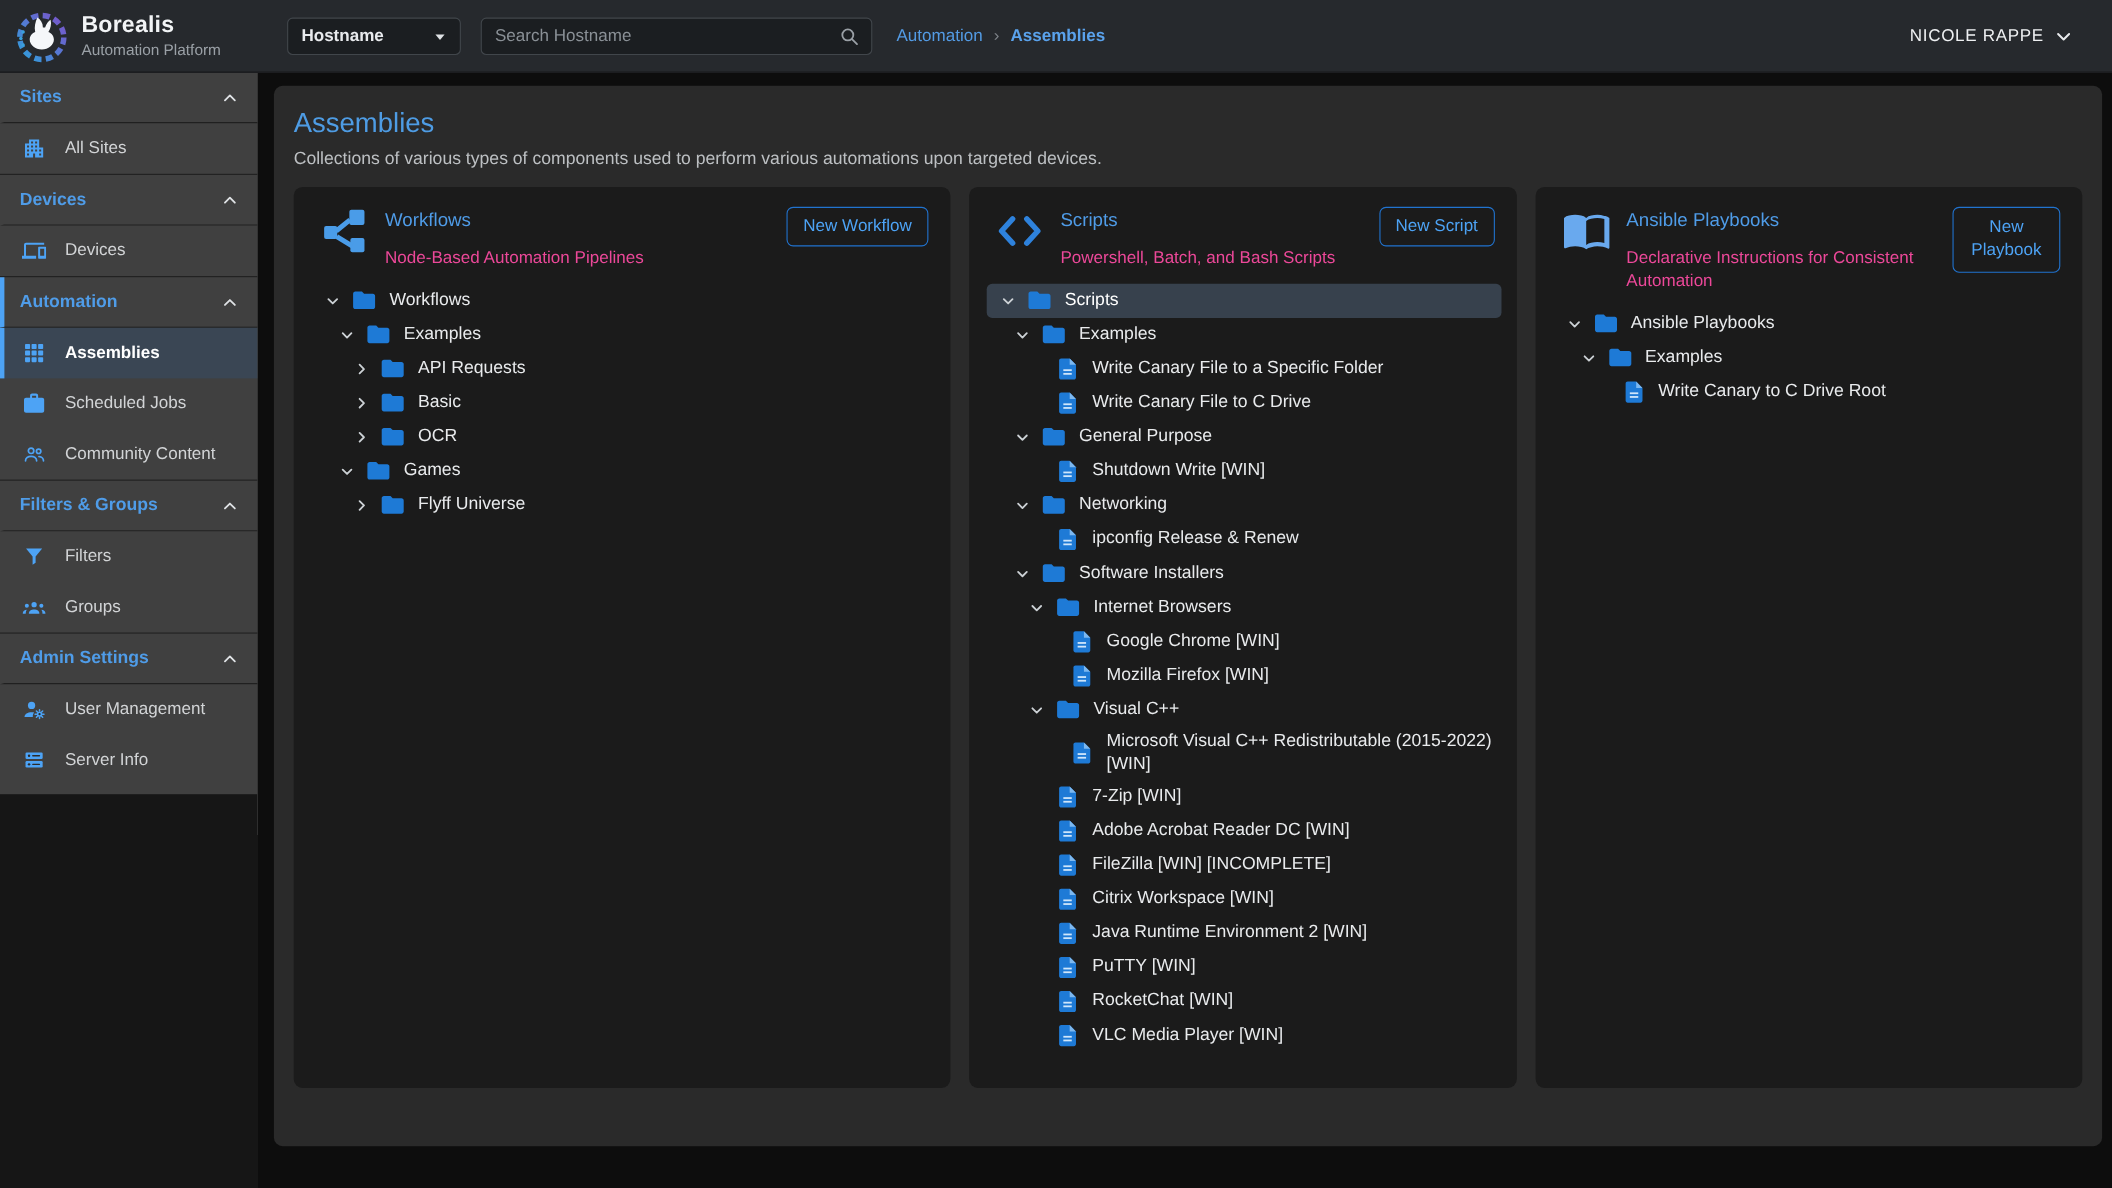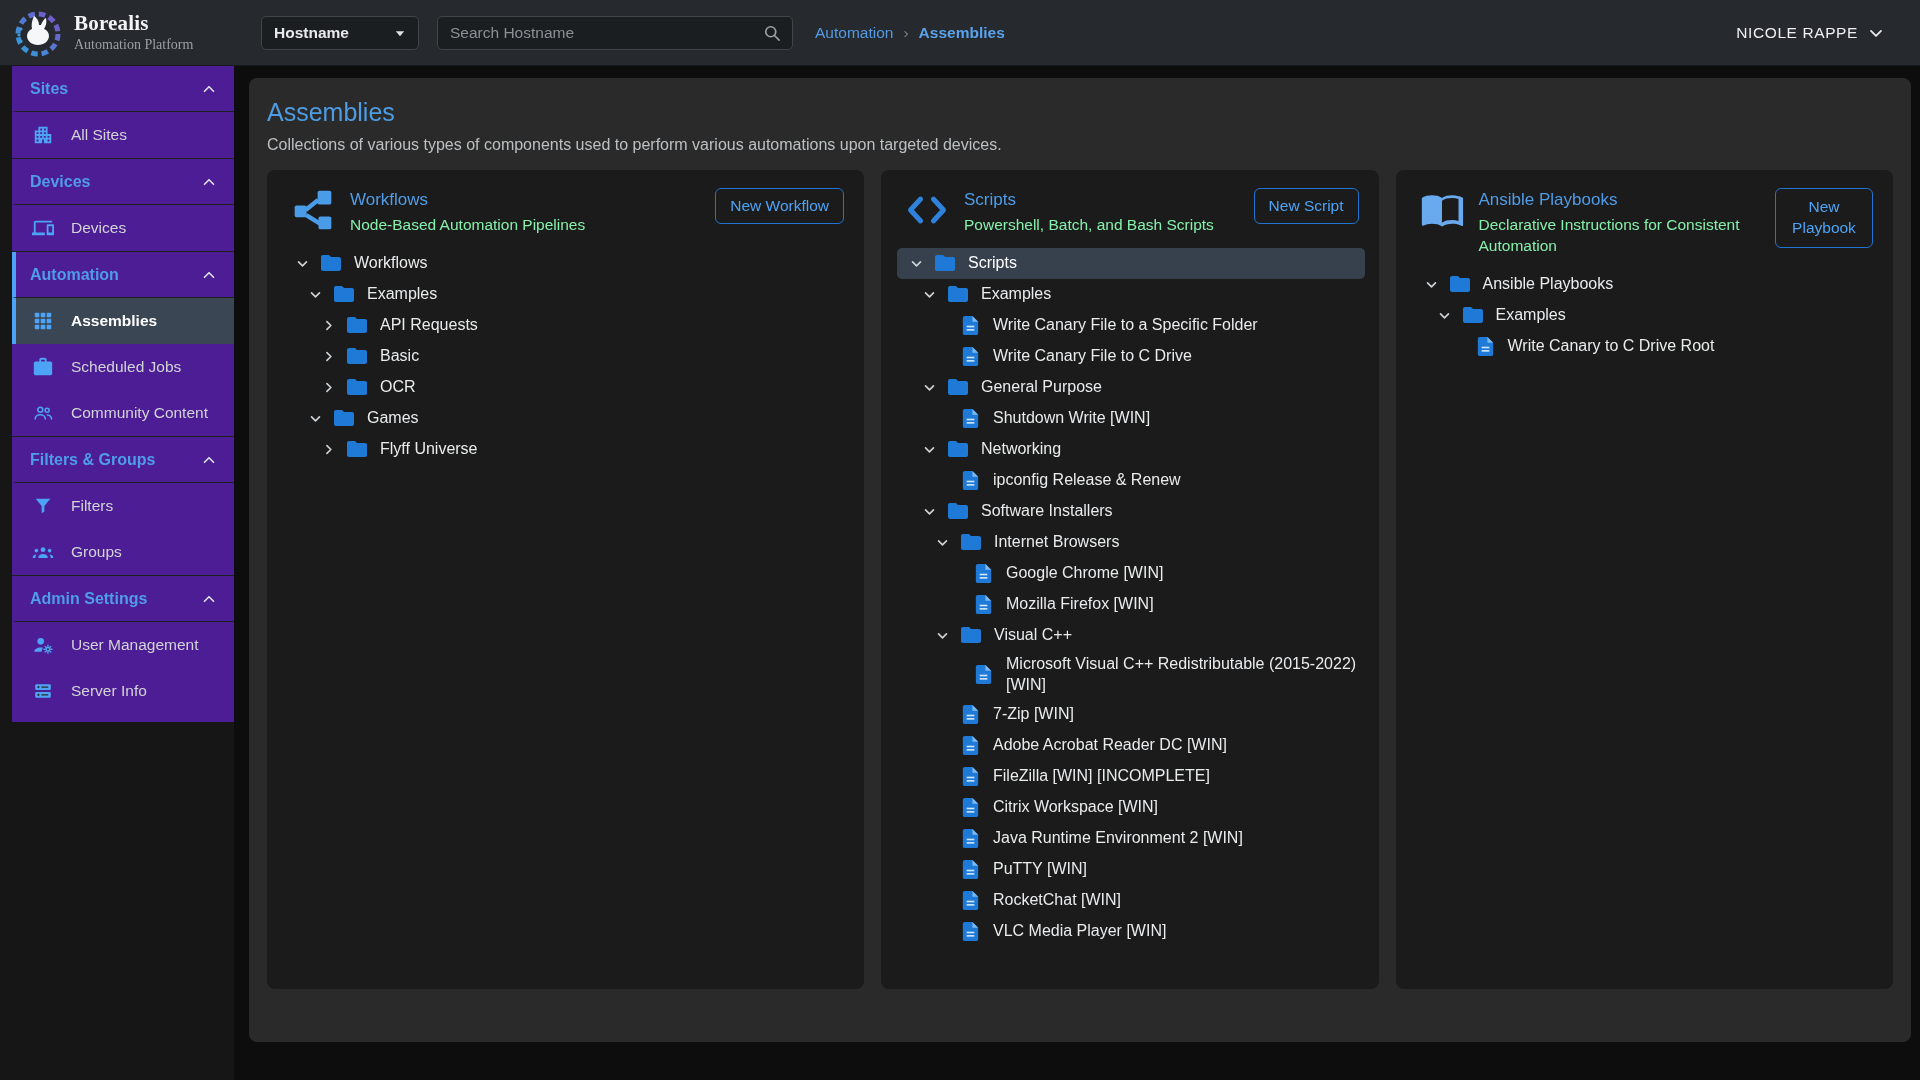--- a/index.html
+++ b/index.html
@@ -9,21 +9,21 @@
   :root{
     --accent:#4f9ce8; --icon-blue:#4da3f5; --folder-blue:#1e7ad6;
     --sel-row:#37414d; --sel-side:#3a4654;
   }
   .icon{ display:inline-flex; align-items:center; justify-content:center; }
   .icon svg{ display:block; }
 
   
   .topbar{ position:fixed; top:0; left:0; right:0; height:66px; background:#26292d;
     border-bottom:1px solid #17181a; display:flex; align-items:center; z-index:10; }
-  .brand{ width:234px; flex:0 0 auto; display:flex; align-items:center; gap:10px; padding-left:12px;font-family:Liberation Serif, serif; }
+  .brand{ width:234px; flex:0 0 auto; display:flex; align-items:center; gap:10px; padding-left:12px; }
   .logo svg{ width:52px; height:52px; }
   .brand-name{ color:#f2f4f6; font-size:21px; font-weight:700; line-height:1.05; letter-spacing:.2px; }
   .brand-sub{ color:#9aa0a6; font-size:14px; margin-top:2px; }
   .hostname-select{ margin-left:27px; width:158px; height:34px; background:#1b1e21;
     border:1px solid #41464b; border-radius:5px; display:flex; align-items:center;
     justify-content:space-between; padding:0 8px 0 12px; color:#e8eaed; font-size:15.5px; cursor:pointer;font-weight:bold; }
   .hostname-select .icon svg{ width:20px; height:20px; }
   .searchbox{ margin-left:18px; width:356px; height:34px; background:#1b1e21;
     border:1px solid #41464b; border-radius:5px; display:flex; align-items:center; }
   .searchbox input{ flex:1; min-width:0; background:transparent; border:none; outline:none;
@@ -33,21 +33,21 @@
   .breadcrumb{ margin-left:22px; display:flex; align-items:center; gap:10px; font-size:15.5px; }
   .crumb{ color:#539be4; cursor:pointer; text-decoration:none; }
   .crumb.current{ color:#5aa2ec; font-weight:700; }
   .crumb-sep{ color:#7d8288; }
   .user{ margin-left:auto; margin-right:34px; display:flex; align-items:center; gap:8px;
     color:#eef0f2; font-size:15.5px; font-weight:500; letter-spacing:.6px; cursor:pointer; }
   .user .icon svg{ width:20px; height:20px; }
 
   
   .sidebar{ position:fixed; top:66px; left:0; bottom:0; width:234px; background:#161616; }
-  .sidebar-menu{ background:#4c1d95; padding-bottom:8px;margin-left:12px; }
+  .sidebar-menu{ background:#404040; padding-bottom:8px; }
   .section{ border-top:1px solid #202020; }
   .section:first-child{ border-top:0; }
   .sec-header{ height:46px; display:flex; align-items:center; padding:0 16px 0 14px;
     border-left:4px solid transparent; border-bottom:1px solid #202020; cursor:pointer; }
   .sec-header.accent{ border-left-color:var(--icon-blue); }
   .sec-label{ color:var(--accent); font-size:16px; font-weight:700; }
   .sec-chevron{ margin-left:auto; color:#dfe2e5; }
   .sec-chevron svg{ width:18px; height:18px; }
   .item{ height:46px; display:flex; align-items:center; gap:17px; padding-left:16px;
     border-left:4px solid transparent; color:#d2d4d6; font-size:15.5px; cursor:pointer; }
@@ -63,21 +63,21 @@
   .cards{ display:flex; gap:17px; margin-top:16px; height:819px; }
   .card{ background:#1b1b1b; border-radius:8px; padding-top:18px; overflow:hidden; }
   .card-workflows{ flex:1.2; } .card-scripts{ flex:1; } .card-playbooks{ flex:1; }
   .card-header{ display:flex; align-items:flex-start; gap:15px; padding:0 20px 0 24px; }
   .card-icon svg{ width:44px; height:44px; }
   .card-icon-workflows{ color:#4a9ce8; }
   .card-icon-scripts{ color:#2e82dc; }
   .card-icon-playbooks{ color:#69a9ee; }
   .card-head-text{ min-width:0; }
   .card-title{ color:var(--accent); font-size:17px; margin-top:2px; }
-  .card-subtitle{ color:#86efac; font-size:15.5px; margin-top:5px; line-height:1.35; }
+  .card-subtitle{ color:#ec4899; font-size:15.5px; margin-top:15px; line-height:1.35; }
   .btn{ margin-left:auto; flex:0 0 auto; background:transparent; border:1px solid #2173cf;
     color:var(--icon-blue); font-size:15.5px; padding:8px 14px; border-radius:6px;
     font-family:inherit; cursor:pointer; white-space:nowrap; }
   .card-playbooks .btn{ white-space:normal; max-width:98px; line-height:1.35; text-align:center; padding:8px 10px; }
 
   
   .tree{ margin-top:12px; padding:0 14px 14px 16px; }
   .trow{ display:flex; align-items:center; min-height:31px; border-radius:5px; cursor:pointer; }
   .trow.selected{ background:var(--sel-row); }
   .tslot{ flex:0 0 26px; display:flex; align-items:center; }

